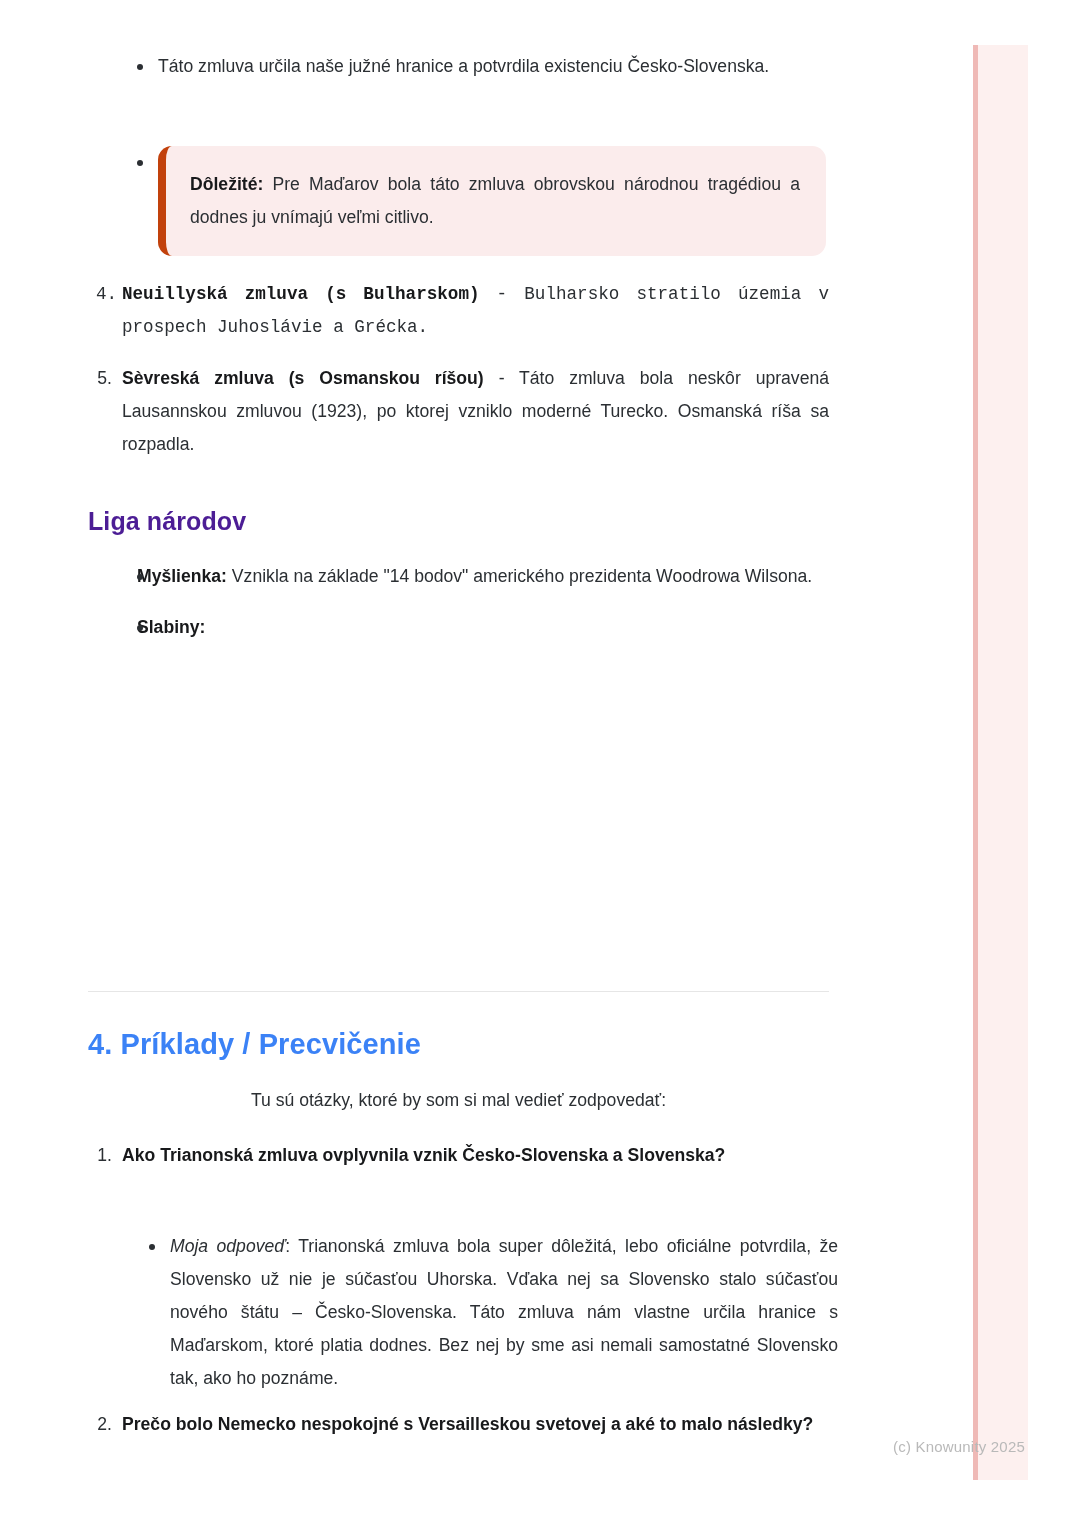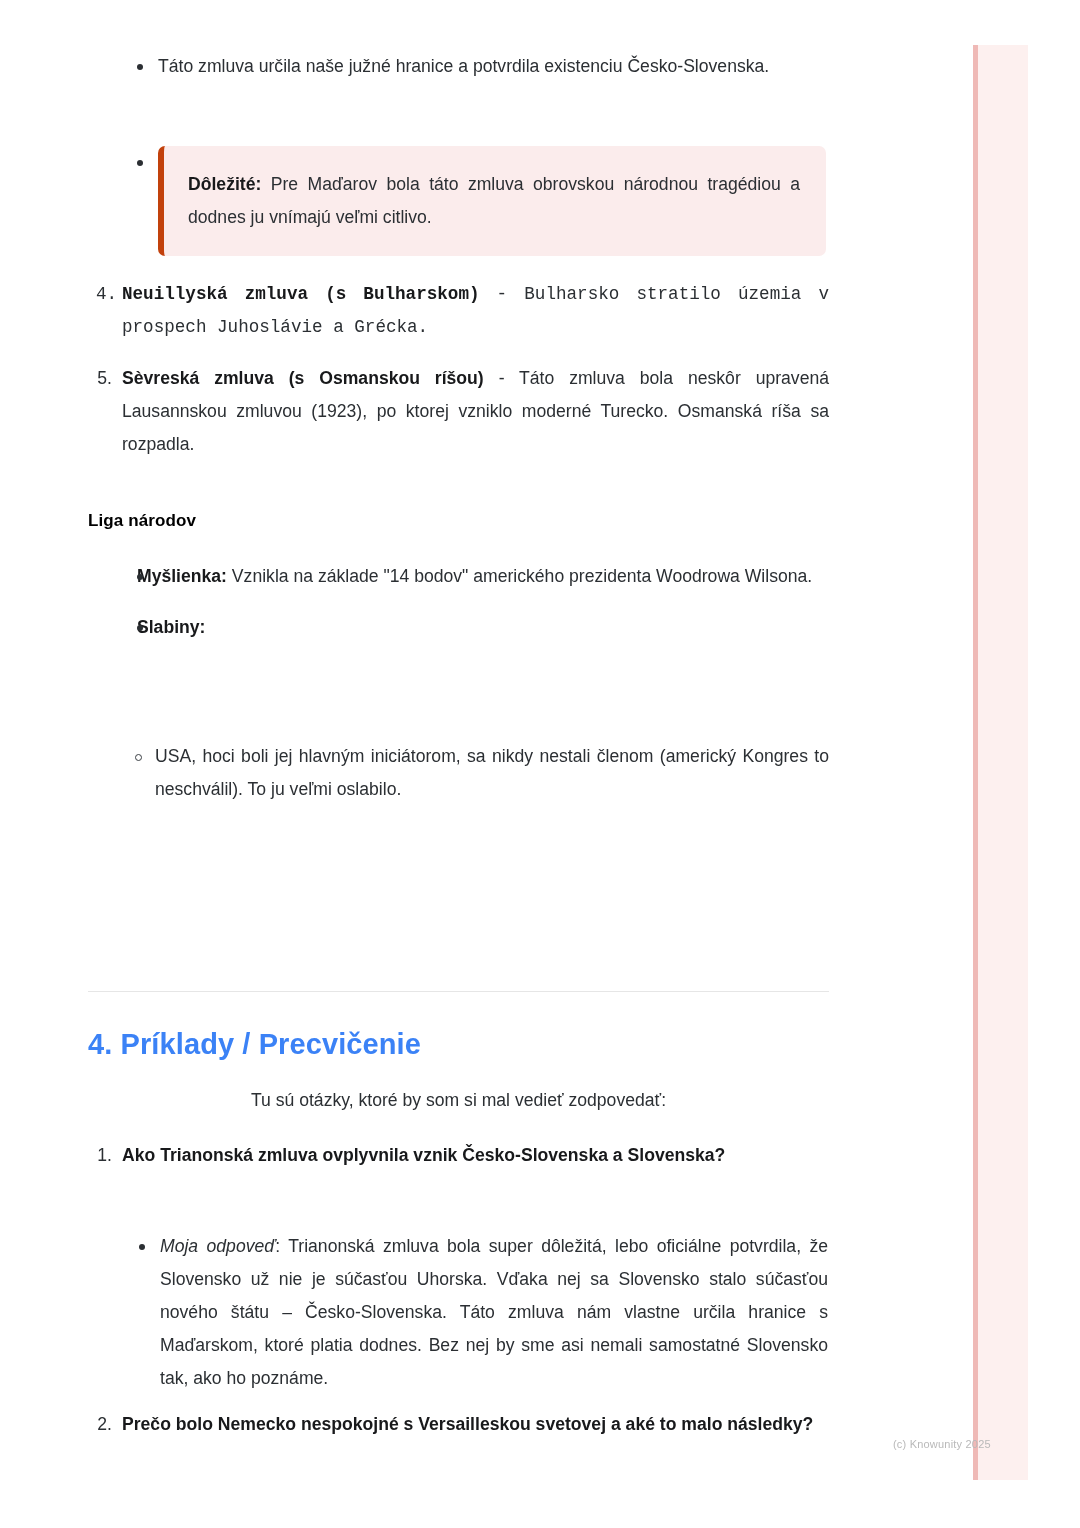--- a/index.html
+++ b/index.html
@@ -32,21 +32,21 @@
     width: 5px;
     height: 1435px;
     background: #efb9b6;
   }
 
   
   #watermark {
     position: absolute;
     left: 893px;
     top: 1438px;
-    font-size: 11px;
+    font-size: 15px;
     color: #b9b9b9;
     white-space: nowrap;
     letter-spacing: 0.2px;
   }
 
   
   #content {
     position: absolute;
     left: 88px;
     top: 0;
@@ -132,40 +132,40 @@
     line-height: 33px;
     color: #2b2f33;
     text-align: right;
     width: 16px;
   }
 
   
   .callout {
     position: relative;
     background: #fbecec;
-    border-left: 6px solid #c2410c;
-    border-radius: 7px;
+    border-left: 8px solid #c2410c;
+    border-radius: 14px;
     padding: 22px 26px 22px 24px;
     box-sizing: border-box;
   }
   .callout p {
     margin: 0;
     font-size: 17.6px;
     line-height: 33px;
     text-align: justify;
     color: #2b2f33;
   }
 
   
   h3.h-sec {
     margin: 0;
-    font-size: 17px;
+    font-size: 25px;
     line-height: 30px;
     font-weight: 700;
-    color: #000000;
+    color: #4c1d95;
     letter-spacing: 0.1px;
   }
   h2.h-main {
     margin: 0;
     font-size: 29px;
     line-height: 34px;
     font-weight: 700;
     color: #3b82f6;
     letter-spacing: 0.1px;
   }
@@ -228,23 +228,20 @@
         <b>Myšlienka:</b><span> Vznikla na základe "14 bodov" amerického prezidenta Woodrowa Wilsona.</span>
       </li>
       <li class="txt" style="padding-left:46px;">
         <b>Slabiny:</b>
       </li>
     </ul>
   </div>
 
   <div class="blk" style="left:0; top:740px; width:741px;">
     <ul class="ul2">
-      <li class="txt" style="margin-bottom:11px;">
-        <span>USA, hoci boli jej hlavným iniciátorom, sa nikdy nestali členom (americký Kongres to neschválil). To ju veľmi oslabilo.</span>
-      </li>
     </ul>
   </div>
 
   <div class="blk" style="left:0; top:991px;">
     <hr class="divider">
   </div>
 
   <div class="blk" style="left:0; top:1027px;">
     <h2 class="h-main">4. Príklady / Precvičenie</h2>
   </div>
@@ -254,21 +251,21 @@
   </div>
 
   <div class="blk" style="left:0; top:1139px; width:741px;">
     <ol class="ol1">
       <li class="txt">
         <b>Ako Trianonská zmluva ovplyvnila vznik Česko-Slovenska a Slovenska?</b>
       </li>
     </ol>
   </div>
 
-  <div class="blk" style="left:2px; top:1227px; width:741px;">
+  <div class="blk" style="left:12px; top:1227px; width:741px;">
     <ul class="ul1">
       <li class="txt">
         <i>Moja odpoveď</i><span>: Trianonská zmluva bola super dôležitá, lebo oficiálne potvrdila, že Slovensko už nie je súčasťou Uhorska. Vďaka nej sa Slovensko stalo súčasťou nového štátu – Česko-Slovenska. Táto zmluva nám vlastne určila hranice s Maďarskom, ktoré platia dodnes. Bez nej by sme asi nemali samostatné Slovensko tak, ako ho poznáme.</span>
       </li>
     </ul>
   </div>
 
   <div class="blk" style="left:0; top:1408px; width:741px;">
     <ol class="ol1" style="counter-reset: oli 1;">
       <li class="txt">

